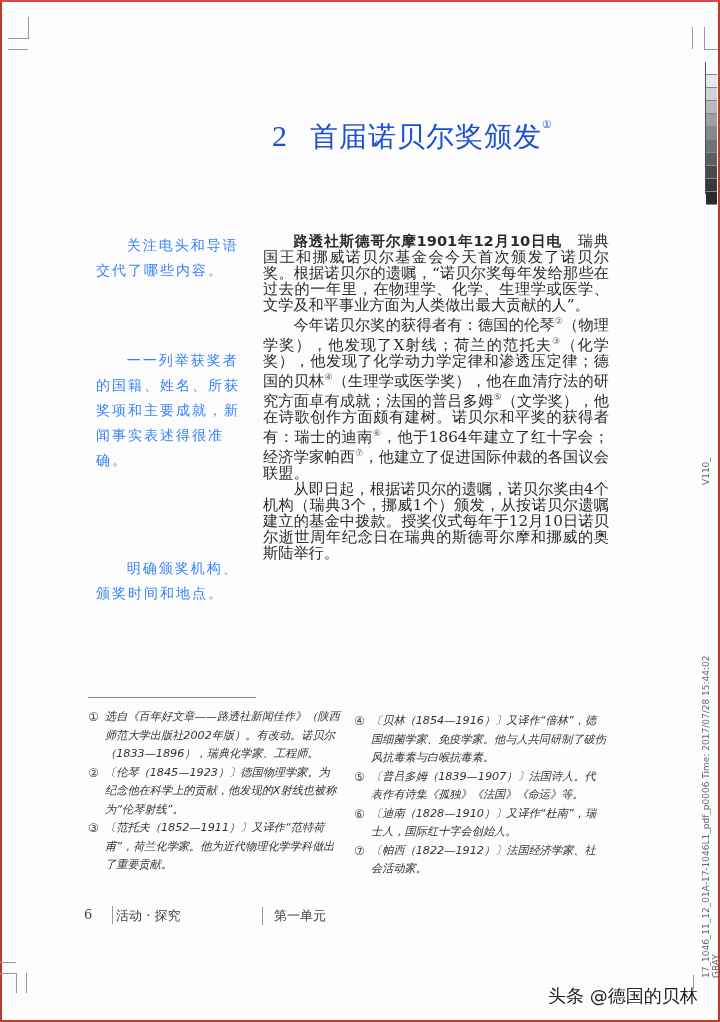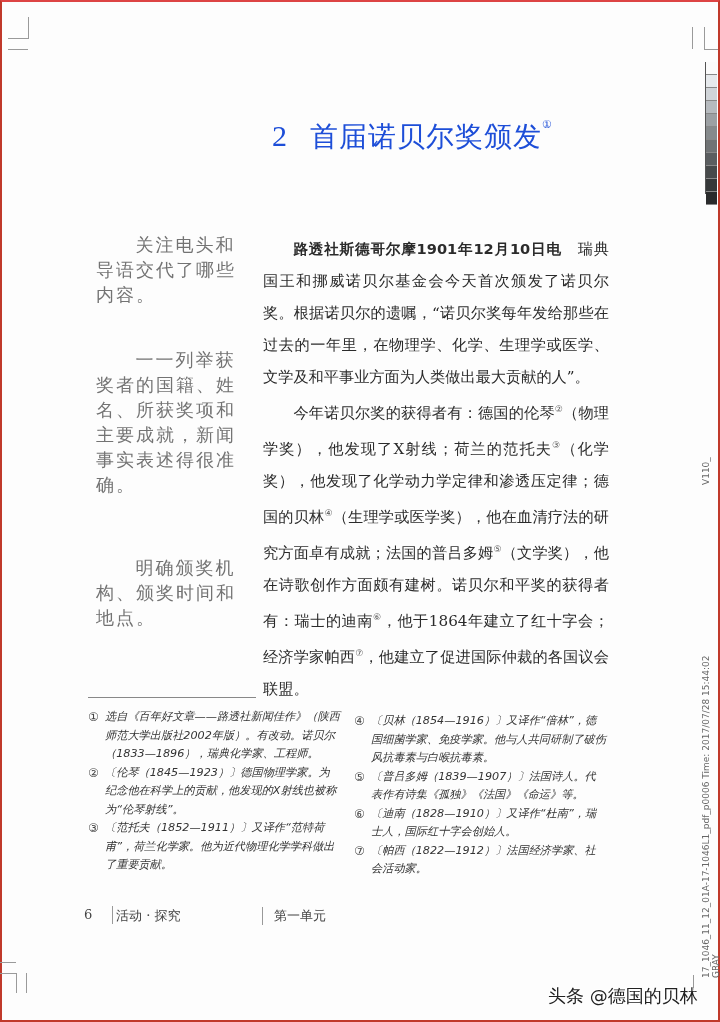--- a/index.html
+++ b/index.html
@@ -20,27 +20,27 @@
   .grayscale div { height:12px; border-bottom:1px solid #888; }
   .title {
     position:absolute; left:272px; top:118px;
     font-size:28px; letter-spacing:1px; color:#1d4ed8;
     font-family:"DejaVu Serif", serif;
   }
   .title .num { margin-right:22px; font-family:"Liberation Serif", serif; font-size:30px; }
   .title sup { font-size:11px; vertical-align:top; position:relative; top:0px; }
   .margin-note {
     position:absolute; left:96px; width:150px;
-    font-size:18px; line-height:25px; color:#737373; letter-spacing:2px;
+    font-size:14px; line-height:25px; color:#3b82f6; letter-spacing:2px;
     font-family:Liberation Sans, sans-serif;
   }
   .margin-note p { margin:0; text-indent:2.2em; }
   .body-text {
     position:absolute; left:263px; top:233px; width:346px;
-    font-size:15.2px; line-height:32px; color:#2b2b2b;
+    font-size:15.2px; line-height:16px; color:#2b2b2b;
     text-align:justify;
   }
   .body-text p { margin:0; text-indent:2em; }
   .dateline { font-weight:bold; font-family:"DejaVu Sans", sans-serif; font-size:14.6px; }
   .body-text sup { font-size:9px; color:#555; }
   .fn-rule { position:absolute; left:88px; top:697px; width:168px; height:1px; background:#888; }
   .footnotes {
     position:absolute; top:708px; font-size:11.2px; line-height:18.5px; color:#333;
     font-family:"DejaVu Sans", sans-serif;
   }
@@ -100,20 +100,21 @@
 <div class="margin-note" style="top:348px;">
   <p>一一列举获奖者的国籍、姓名、所获奖项和主要成就，新闻事实表述得很准确。</p>
 </div>
 <div class="margin-note" style="top:556px;">
   <p>明确颁奖机构、颁奖时间和地点。</p>
 </div>
 
 <div class="body-text">
   <p><span class="dateline">路透社斯德哥尔摩1901年12月10日电</span><span>　瑞典国王和挪威诺贝尔基金会今天首次颁发了诺贝尔奖。根据诺贝尔的遗嘱，“诺贝尔奖每年发给那些在过去的一年里，在物理学、化学、生理学或医学、文学及和平事业方面为人类做出最大贡献的人”。</span></p>
   <p><span>今年诺贝尔奖的获得者有：德国的伦琴</span><sup>②</sup><span>（物理学奖），他发现了X射线；荷兰的范托夫</span><sup>③</sup><span>（化学奖），他发现了化学动力学定律和渗透压定律；德国的贝林</span><sup>④</sup><span>（生理学或医学奖），他在血清疗法的研究方面卓有成就；法国的普吕多姆</span><sup>⑤</sup><span>（文学奖），他在诗歌创作方面颇有建树。诺贝尔和平奖的获得者有：瑞士的迪南</span><sup>⑥</sup><span>，他于1864年建立了红十字会；经济学家帕西</span><sup>⑦</sup><span>，他建立了促进国际仲裁的各国议会联盟。</span></p>
+  <p>从即日起，根据诺贝尔的遗嘱，诺贝尔奖由4个机构（瑞典3个，挪威1个）颁发，从按诺贝尔遗嘱建立的基金中拨款。授奖仪式每年于12月10日诺贝尔逝世周年纪念日在瑞典的斯德哥尔摩和挪威的奥斯陆举行。</p>
 </div>
 
 <div class="fn-rule"></div>
 <div class="footnotes fn-left">
   <div class="fn">
       <span class="mark">①</span>
       <span class="txt">选自《百年好文章——路透社新闻佳作》（陕西师范大学出版社2002年版）。有改动。诺贝尔（1833—1896），瑞典化学家、工程师。</span>
     </div>
   <div class="fn">
       <span class="mark">②</span>

